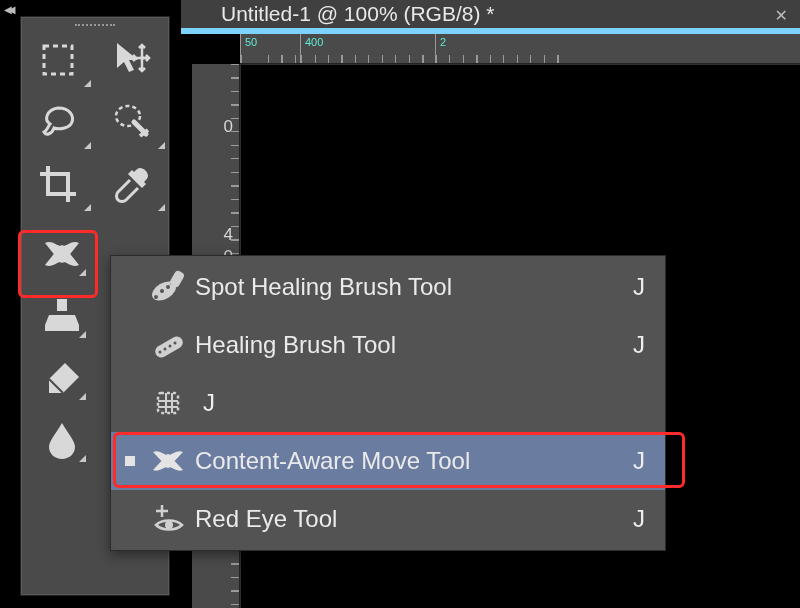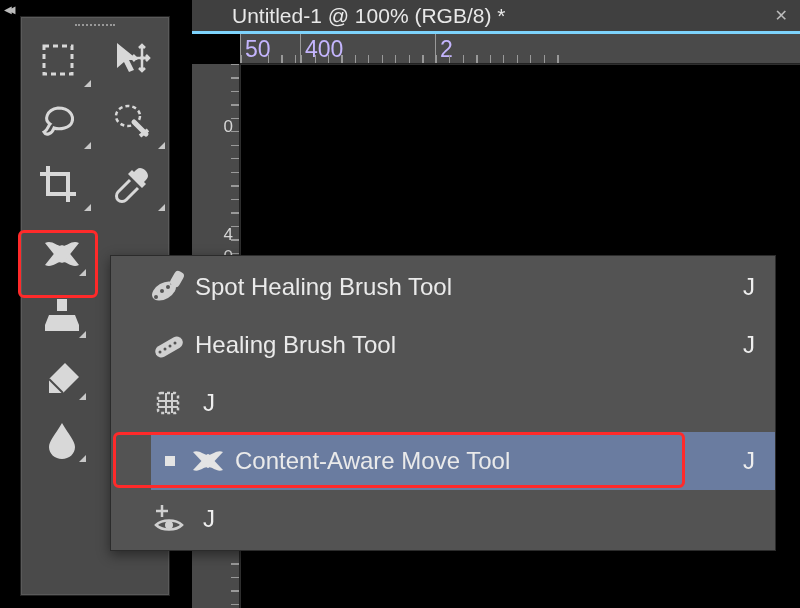--- a/index.html
+++ b/index.html
@@ -80,46 +80,46 @@
   }
   .highlight-red {
     position: absolute;
     border: 3px solid #ff2a2a;
     border-radius: 6px;
     pointer-events: none;
   }
   
   .doc-tab {
     position: absolute;
-    left: 192px; top: 0;
+    left: 181px; top: 0;
     right: 0;
     height: 34px;
     background: #404040;
-    border-bottom: 3px solid #7dd3fc;
+    border-bottom: 6px solid #7dd3fc;
     display: flex;
     align-items: center;
     padding-left: 40px;
     color: #e8e8e8;
     font-size: 21px;
   }
   .doc-tab .close {
     position: absolute;
     right: 12px; top: 6px;
     font-size: 16px;
     color: #bbb;
   }
   .ruler-h {
     position: absolute;
     left: 240px; right: 0; top: 34px;
     height: 30px;
     background: #4a4a4a;
     border-bottom: 1px solid #222;
     display: flex;
-    color: #c4b5fd;
-    font-size: 23px;
+    color: #5eead4;
+    font-size: 11px;
     overflow: hidden;
   }
   .ruler-h .tick-major {
     position: relative;
     width: 135px;
     flex: 0 0 auto;
     border-left: 1px solid #999;
     padding-left: 4px;
     padding-top: 2px;
   }
@@ -155,38 +155,37 @@
     left: 240px; top: 64px;
     right: 0; bottom: 0;
     background: #000;
     border-left: 1px solid #2e2e2e;
     border-top: 1px solid #2e2e2e;
   }
   
   .flyout {
     position: absolute;
     left: 110px; top: 255px;
-    width: 666px;
+    width: 556px;
     background: #535353;
     border: 1px solid #2b2b2b;
     box-shadow: 0 4px 12px rgba(0,0,0,.45);
     padding: 2px 0;
   }
   .fly-item {
     display: flex;
     align-items: center;
     height: 58px;
     padding: 0 20px 0 14px;
     font-size: 24px;
     color: #eaeaea;
     position: relative;
   }
   .fly-item.selected {
     background: #6a7ca0;
-    margin-left: 40px;
   }
   .fly-item .dot {
     width: 10px; height: 10px;
     background: #e4e4e4;
     margin-right: 6px;
     visibility: hidden;
   }
   .fly-item.selected .dot { visibility: visible; }
   .fly-item .icon-slot {
     width: 54px;
@@ -391,19 +390,20 @@
     <div class="fly-item">
       <span class="dot"></span>
       <span class="icon-slot">
         <svg width="40" height="40" viewBox="0 0 40 40">
           <line x1="14" y1="6" x2="14" y2="18" stroke="#d0d0d0" stroke-width="2.5"></line>
           <line x1="8" y1="12" x2="20" y2="12" stroke="#d0d0d0" stroke-width="2.5"></line>
           <path d="M8 26 C14 20 28 20 34 26 C28 32 14 32 8 26 Z" fill="none" stroke="#d0d0d0" stroke-width="2.5"></path>
           <circle cx="21" cy="26" r="4" fill="#d0d0d0"></circle>
         </svg>
       </span>
+      <span class="label">Red Eye Tool</span>
       <span class="shortcut">J</span>
     </div>
   </div>
 
   <div class="highlight-red" style="left:113px; top:432px; width:572px; height:56px;"></div>
 
 </div>
 
 </body></html>

